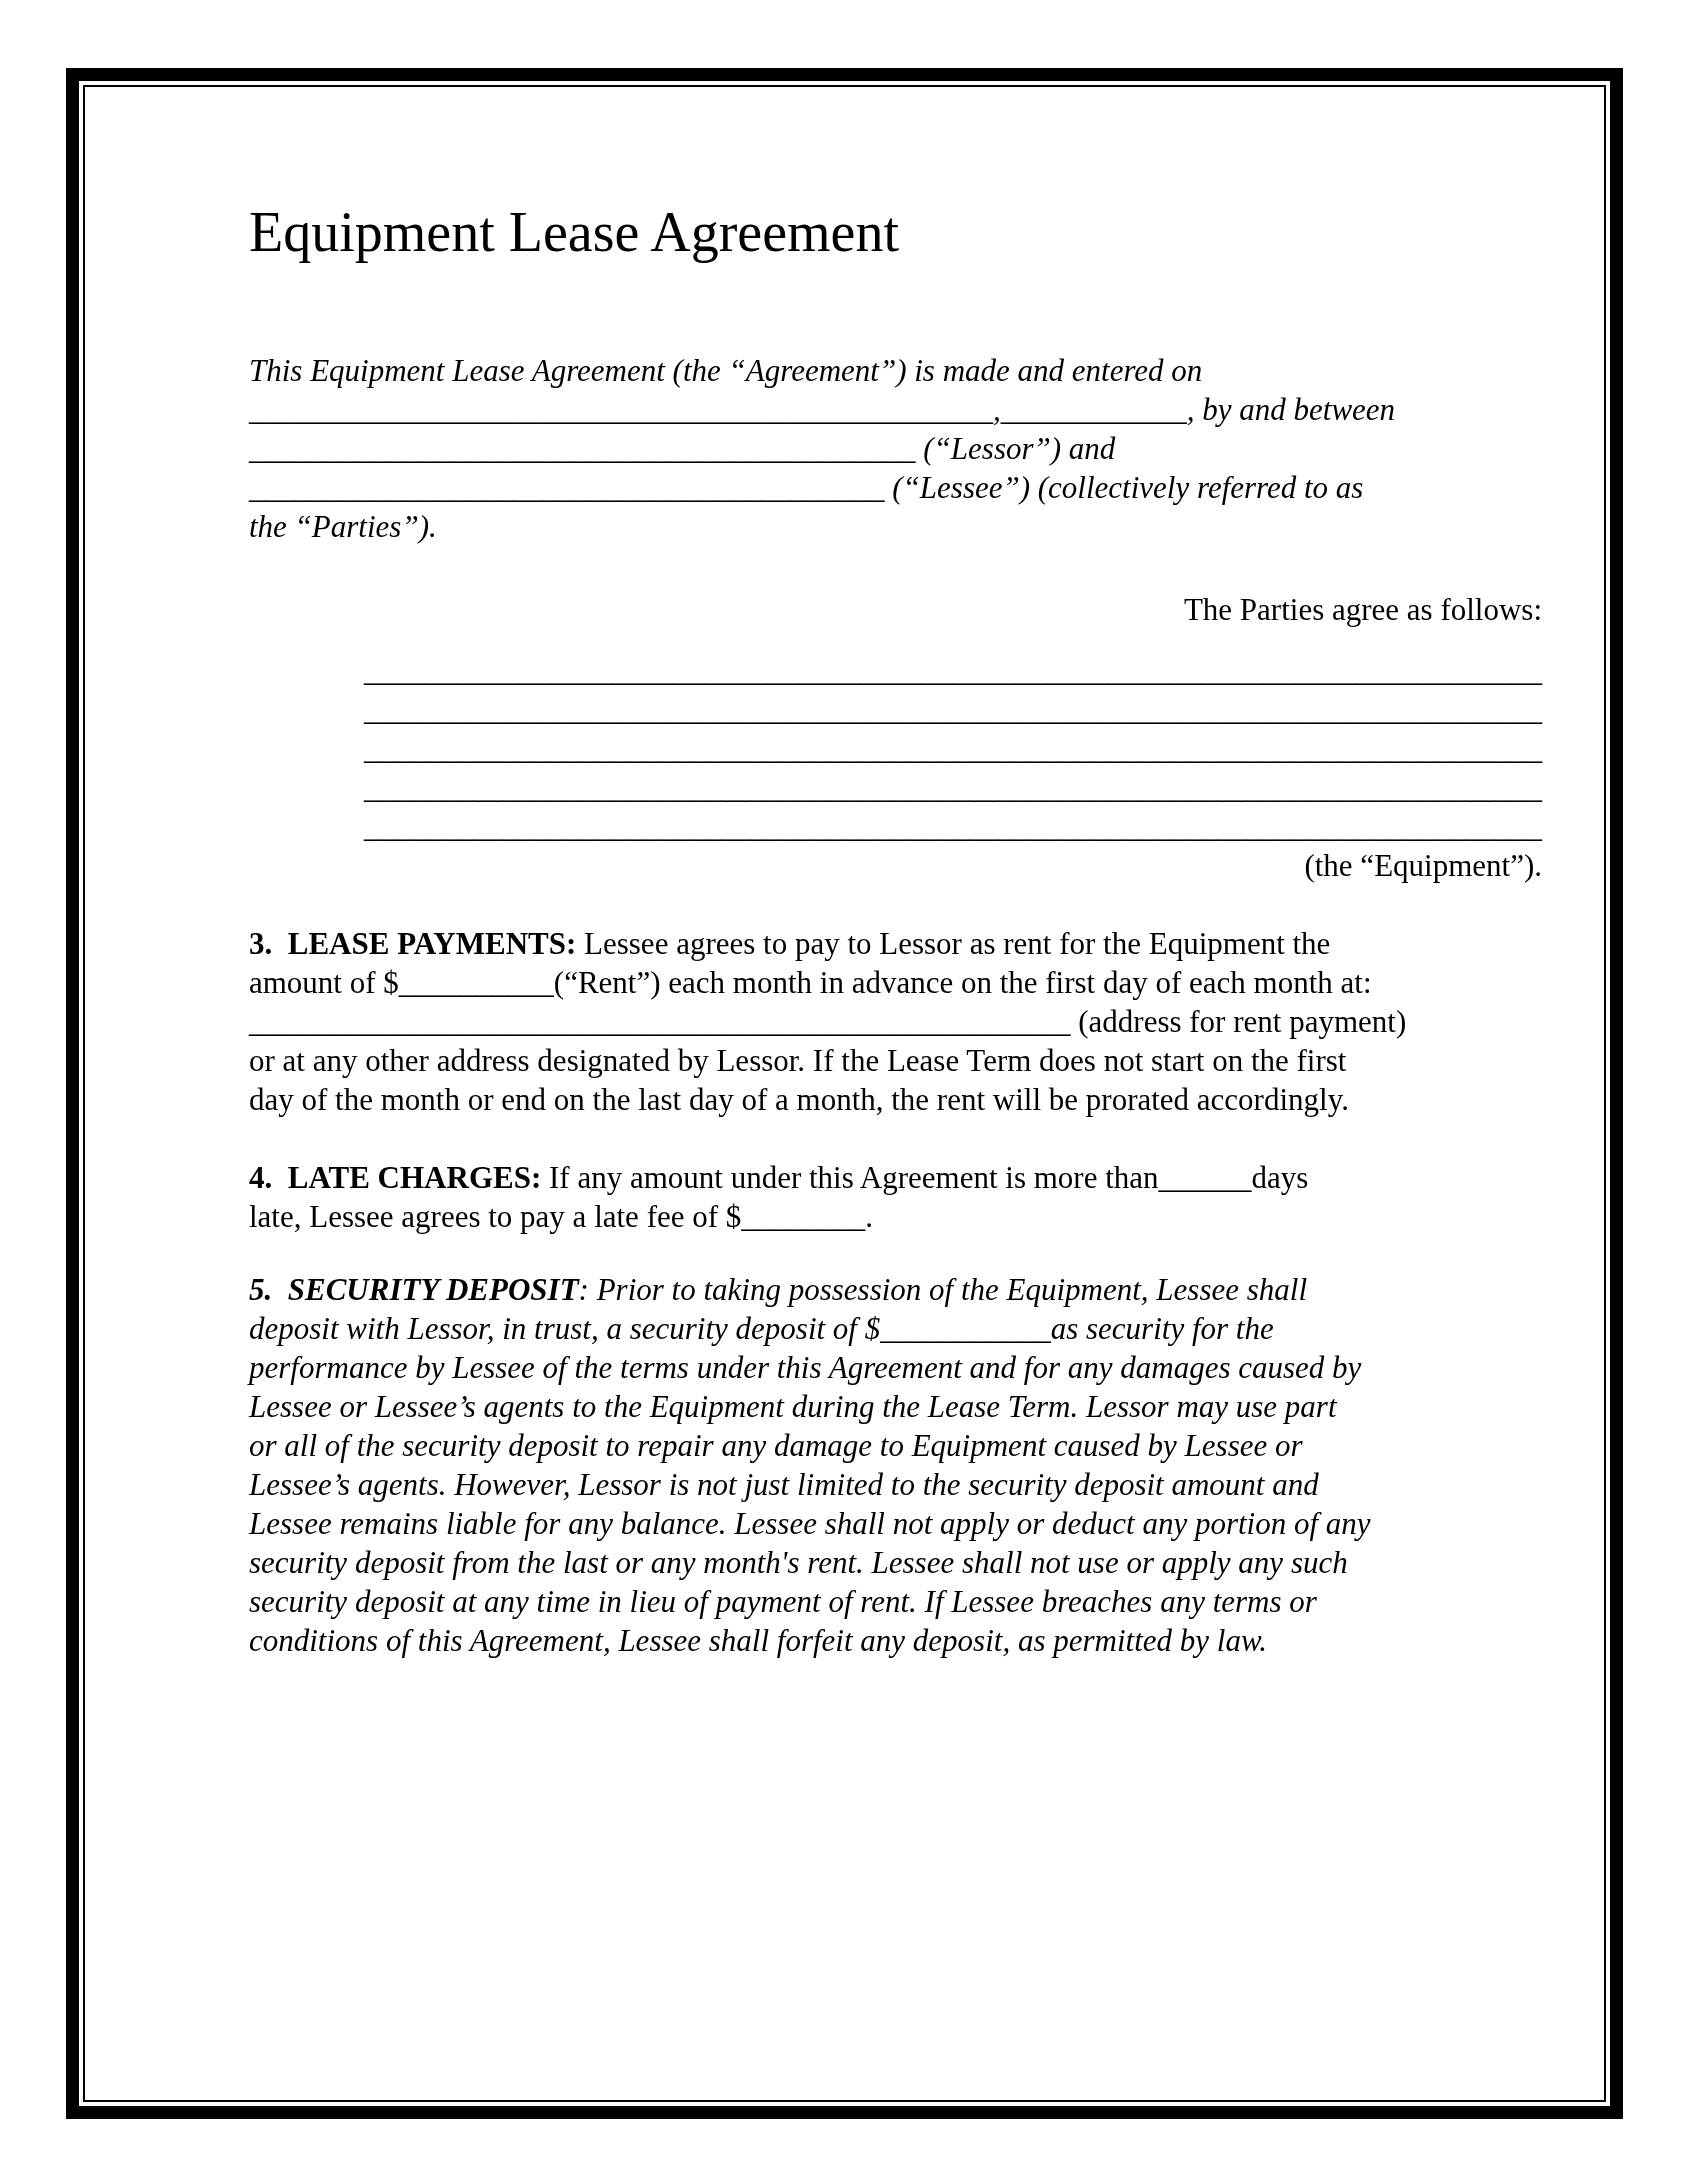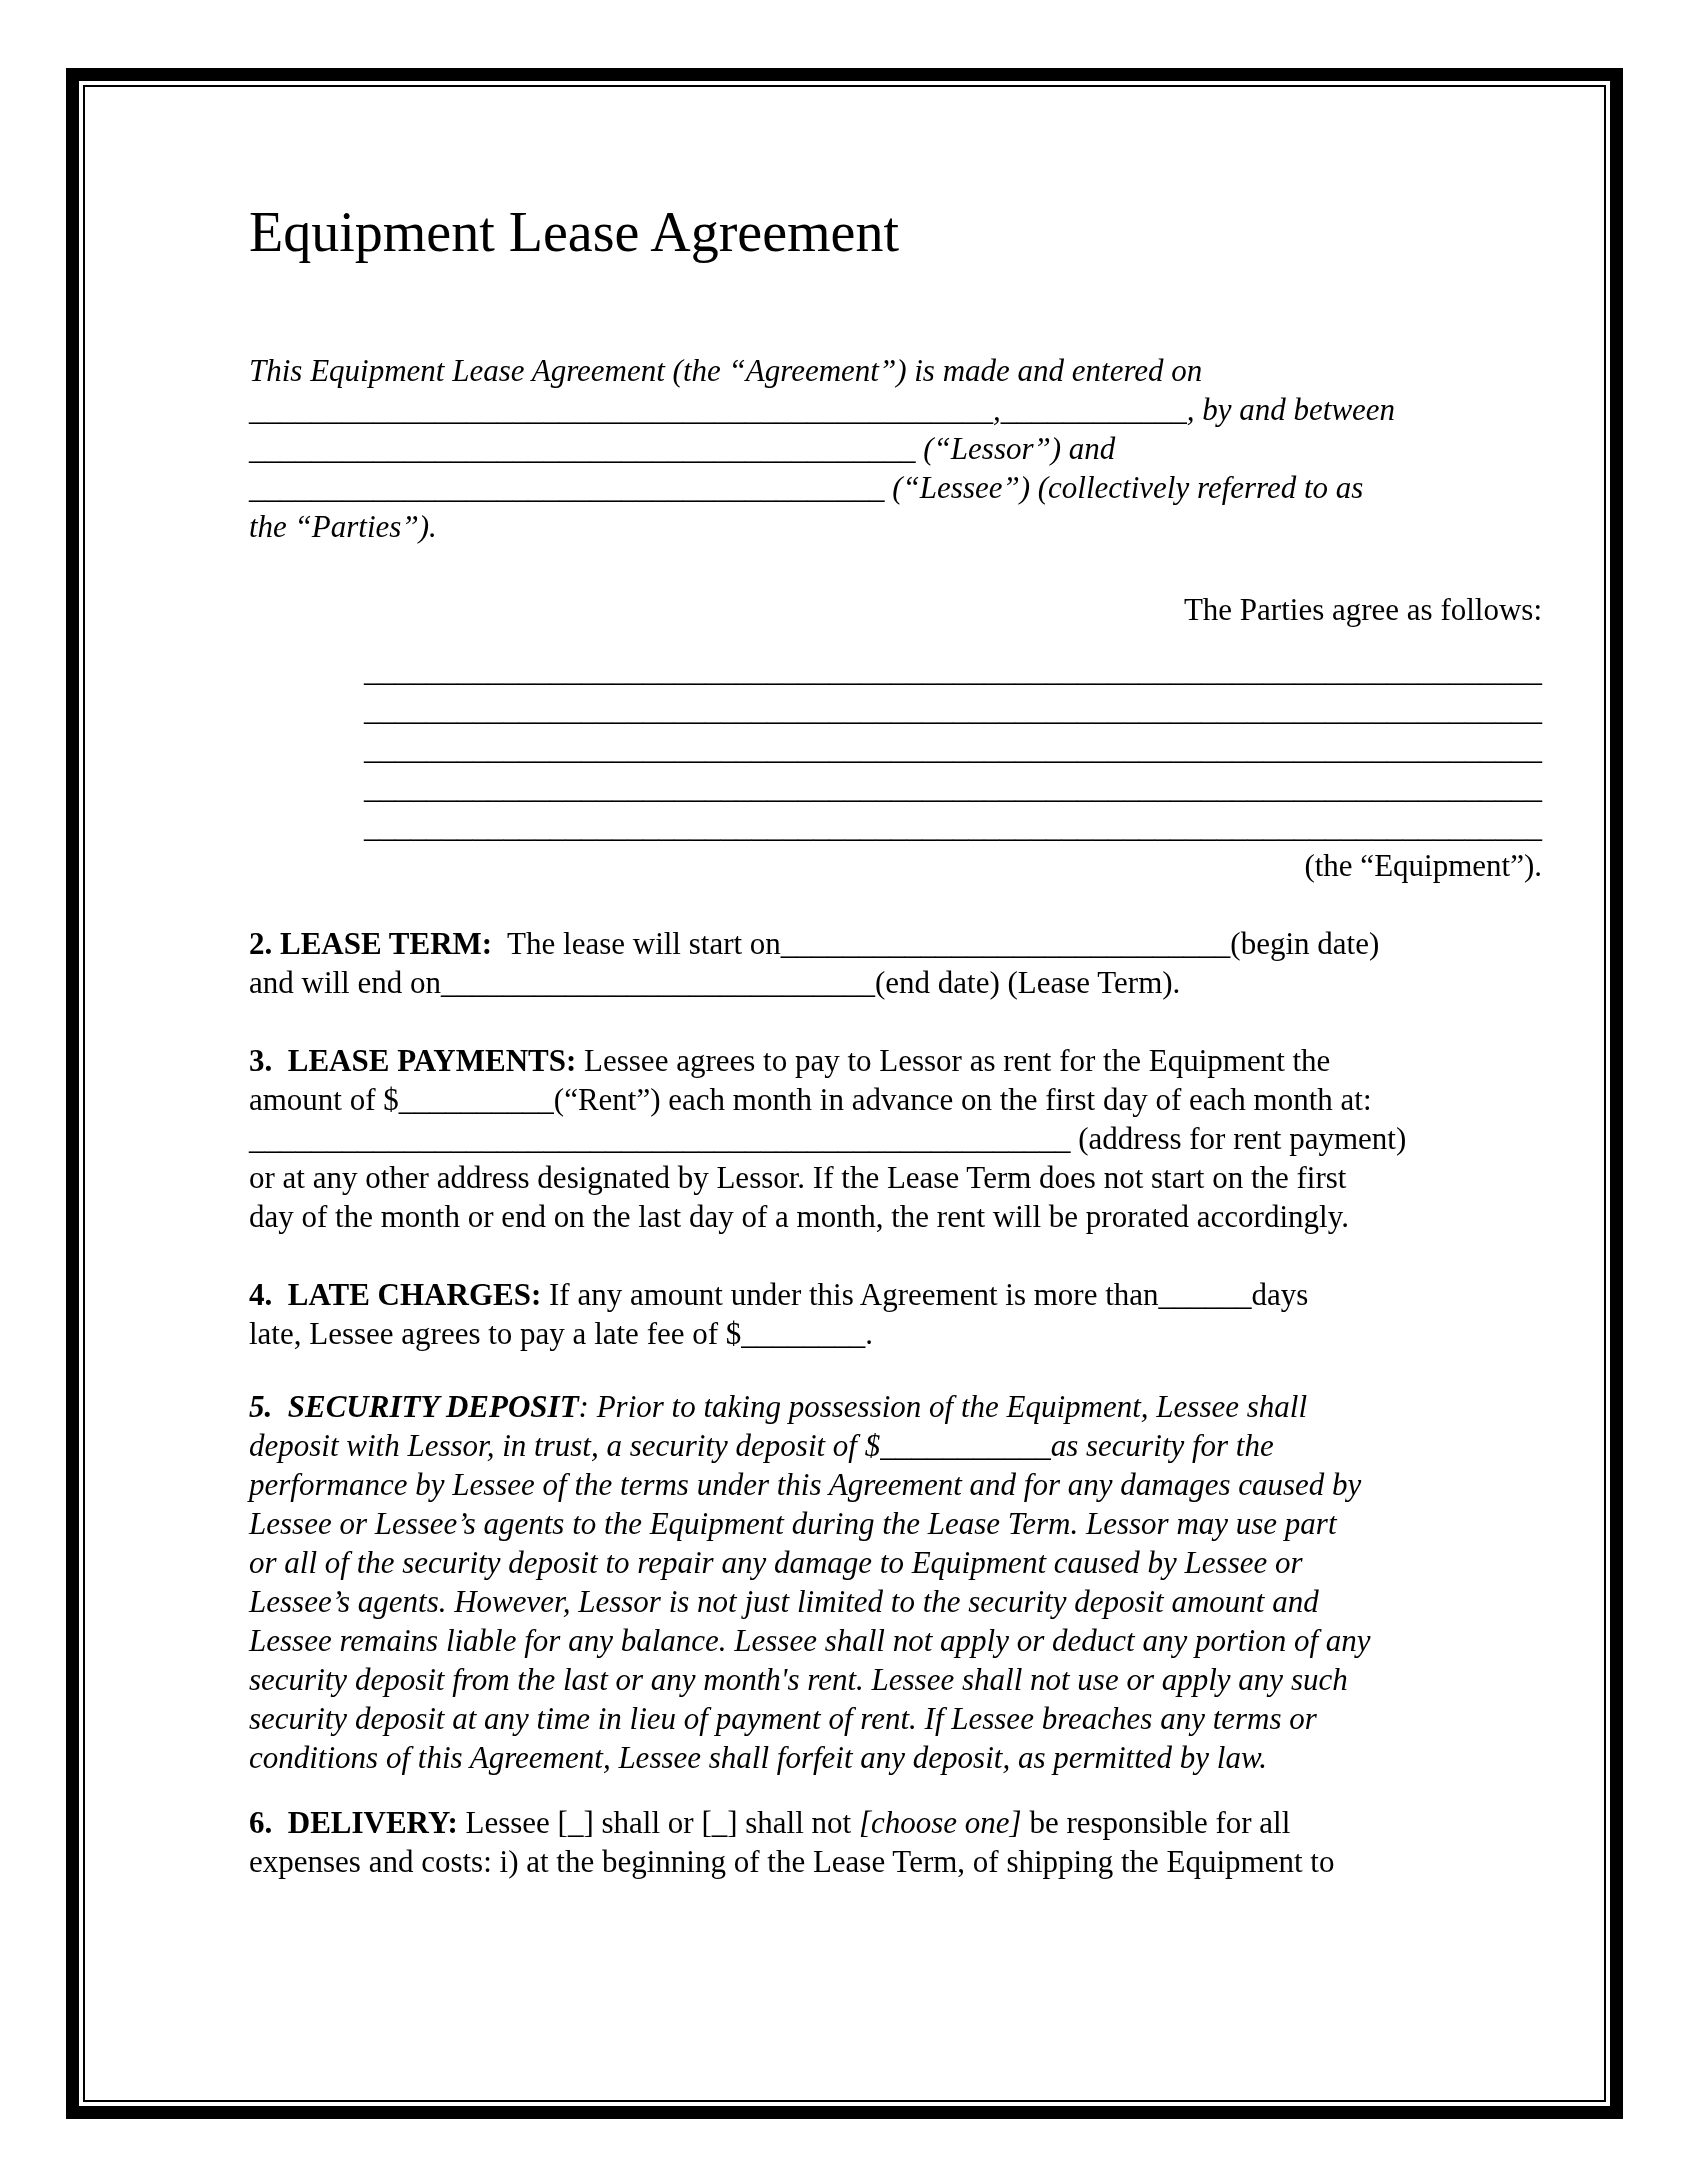--- a/index.html
+++ b/index.html
@@ -75,22 +75,20 @@
 
   <p class="p-agree">The Parties agree as follows:</p>
 
   <p class="s1-blanks">____________________________________________________________________________
 ____________________________________________________________________________
 ____________________________________________________________________________
 ____________________________________________________________________________
 ____________________________________________________________________________
 (the “Equipment”).</p>
 
-  <p class="s2"><b>2. LEASE TERM:</b><span>  The lease will start on_____________________________(begin date)
-and will end on____________________________(end date) (Lease Term).</span></p>
 
   <p class="s3"><b>3.  LEASE PAYMENTS:</b><span> Lessee agrees to pay to Lessor as rent for the Equipment the
 amount of $__________(“Rent”) each month in advance on the first day of each month at:
 _____________________________________________________ (address for rent payment)
 or at any other address designated by Lessor. If the Lease Term does not start on the first
 day of the month or end on the last day of a month, the rent will be prorated accordingly.</span></p>
 
   <p class="s4"><b>4.  LATE CHARGES:</b><span> If any amount under this Agreement is more than______days
 late, Lessee agrees to pay a late fee of $________.</span></p>
 
@@ -98,17 +96,15 @@
 deposit with Lessor, in trust, a security deposit of $___________as security for the
 performance by Lessee of the terms under this Agreement and for any damages caused by
 Lessee or Lessee’s agents to the Equipment during the Lease Term. Lessor may use part
 or all of the security deposit to repair any damage to Equipment caused by Lessee or
 Lessee’s agents. However, Lessor is not just limited to the security deposit amount and
 Lessee remains liable for any balance. Lessee shall not apply or deduct any portion of any
 security deposit from the last or any month's rent. Lessee shall not use or apply any such
 security deposit at any time in lieu of payment of rent. If Lessee breaches any terms or
 conditions of this Agreement, Lessee shall forfeit any deposit, as permitted by law.</span></p>
 
-  <p class="s6"><b>6.  DELIVERY:</b><span> Lessee [_] shall or [_] shall not </span><span class="it">[choose one]</span><span> be responsible for all
-expenses and costs: i) at the beginning of the Lease Term, of shipping the Equipment to</span></p>
 
 </div>
 
 
 </body></html>

